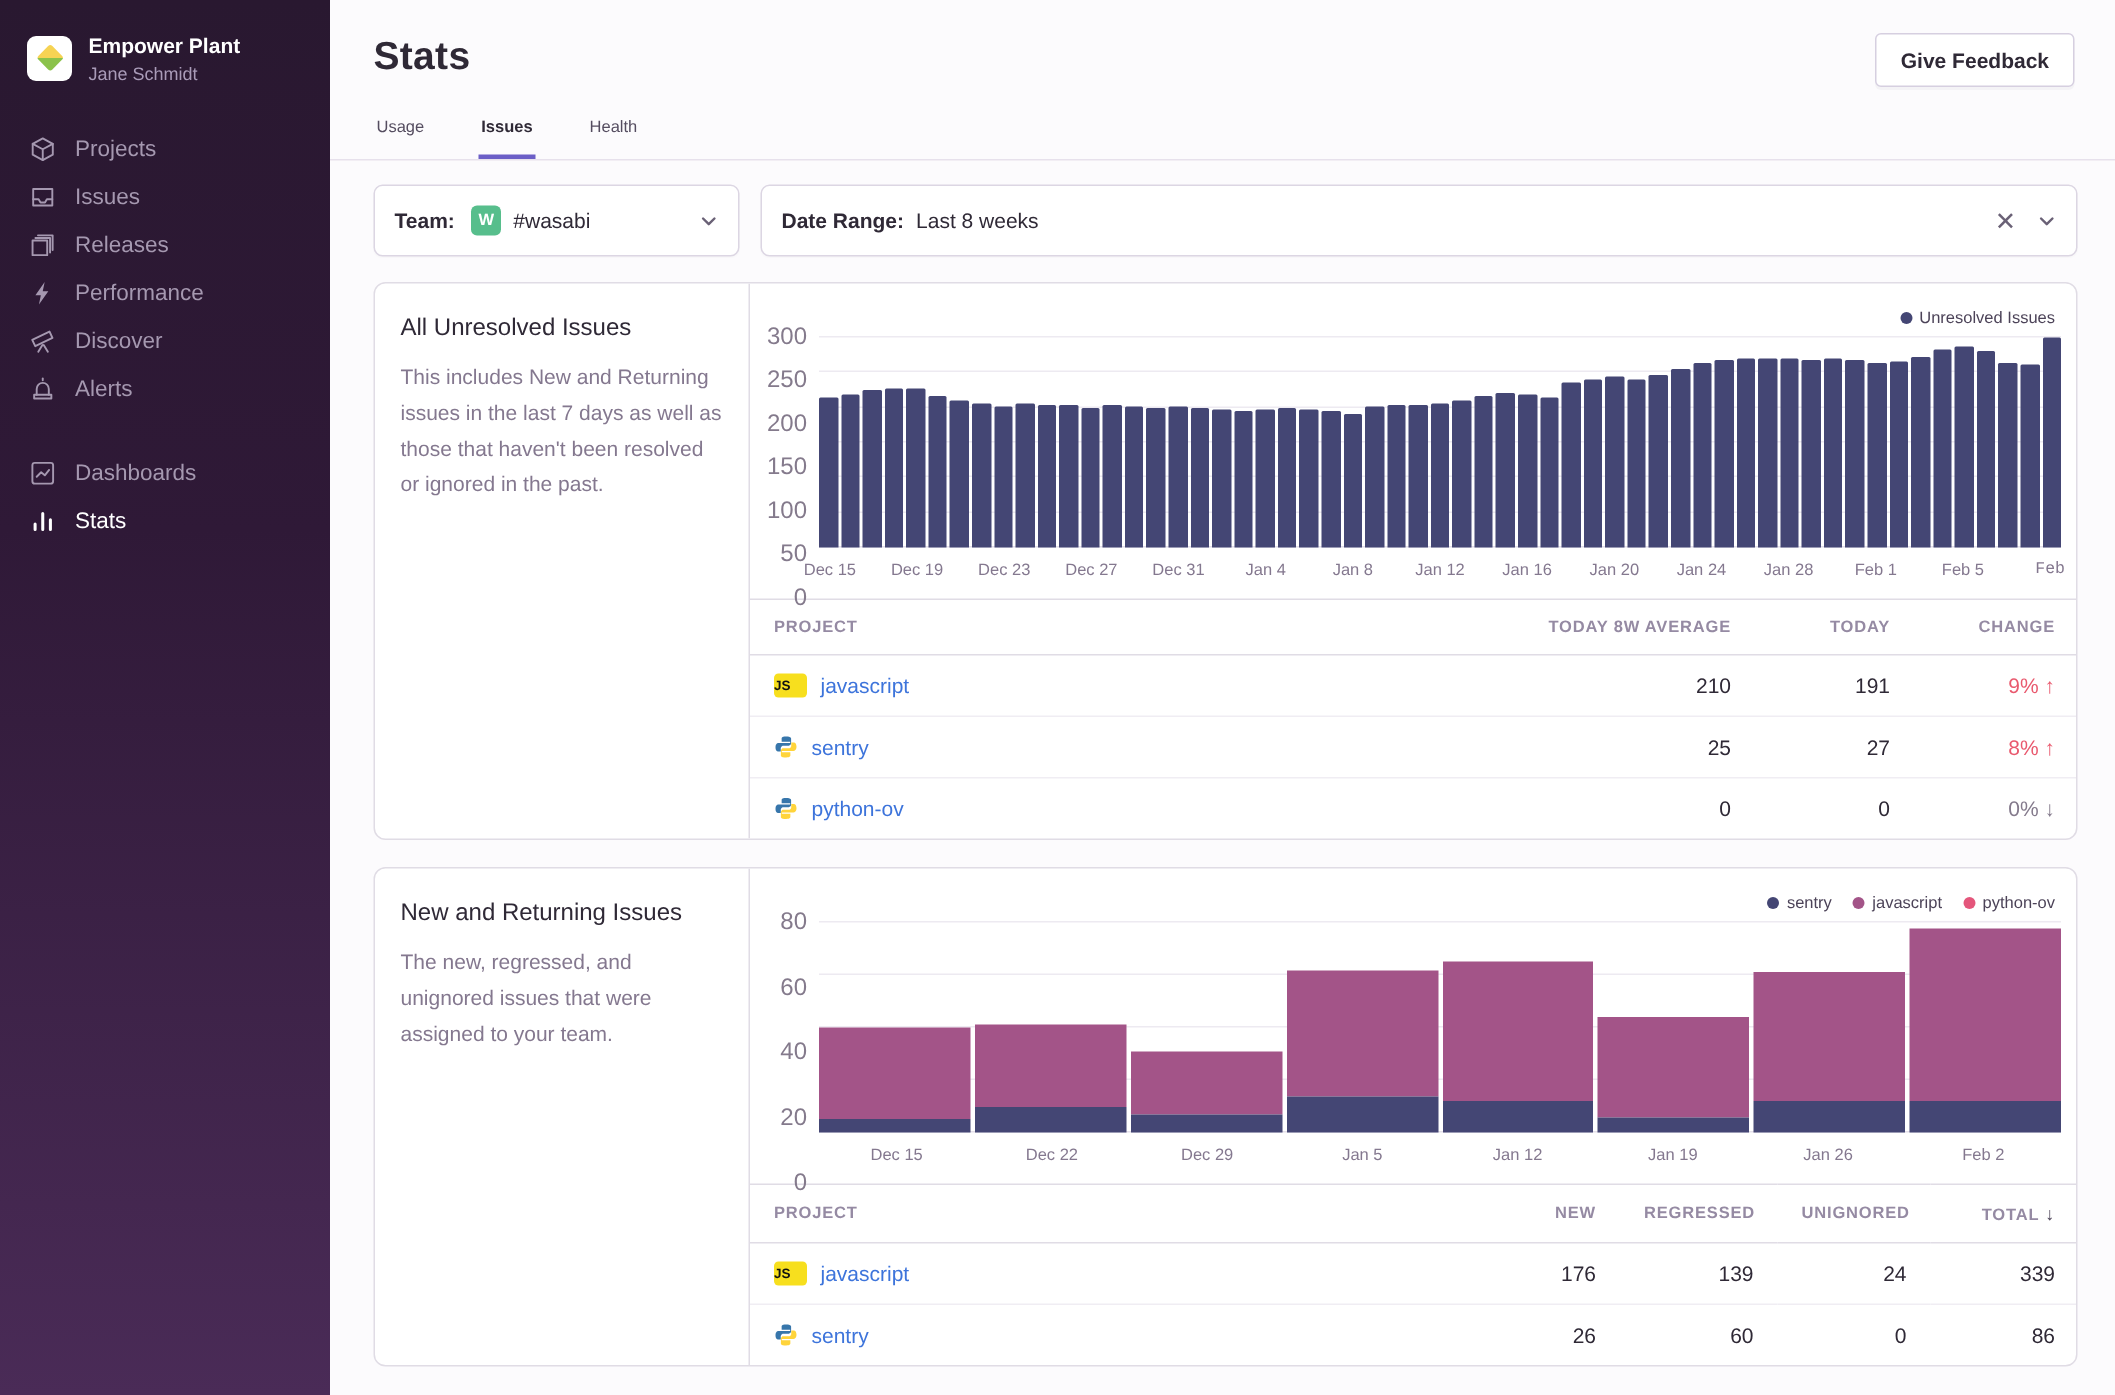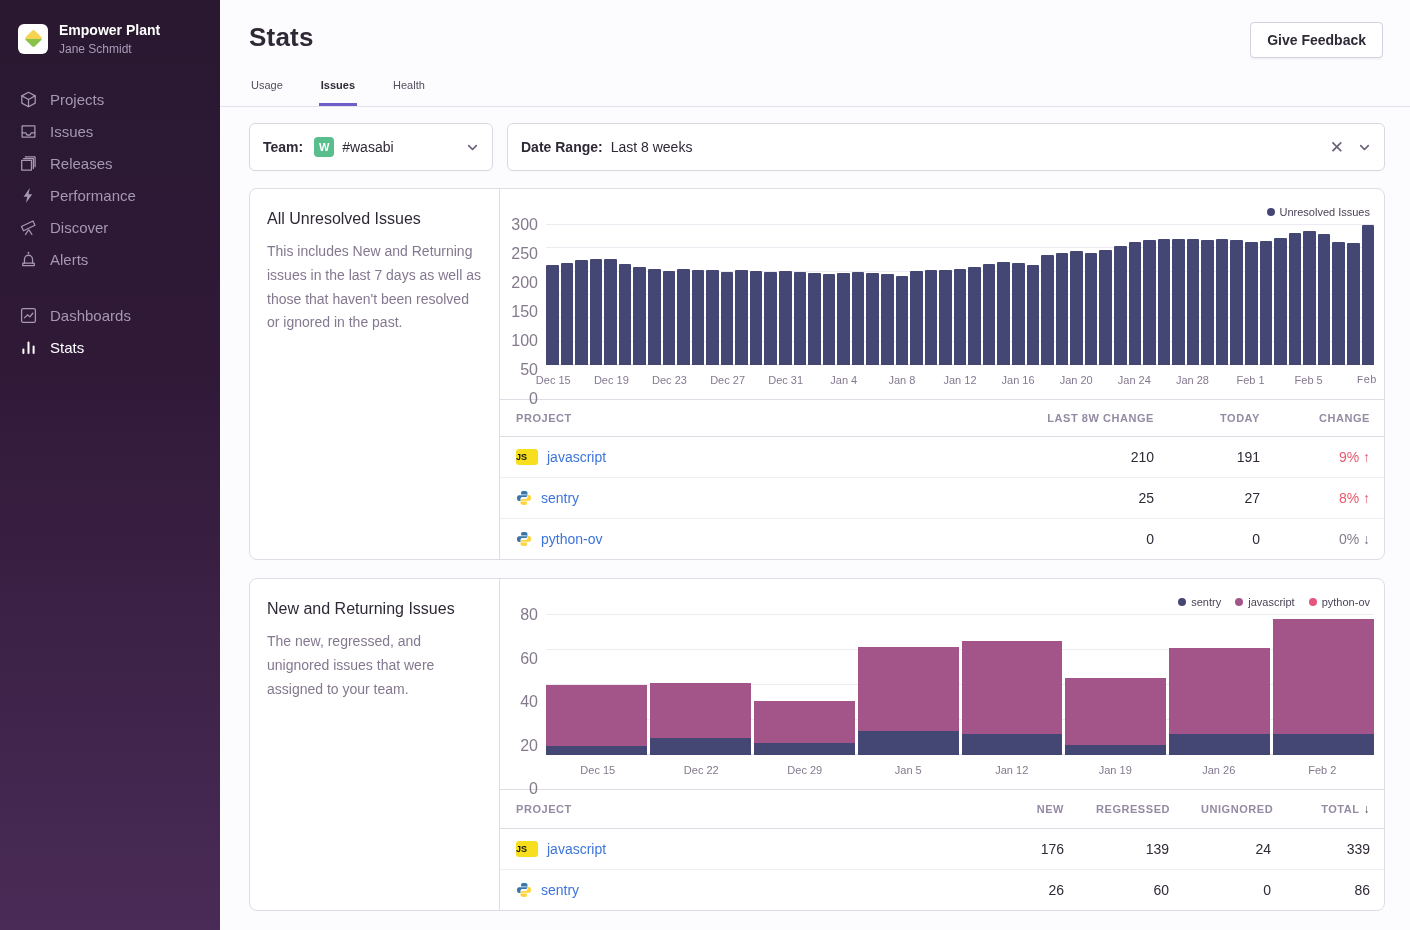--- a/index.html
+++ b/index.html
@@ -352,21 +352,21 @@
                   <span class="xlab" style="left: 85.0877%;">Feb 1</span>
                   <span class="xlab" style="left: 92.1053%;">Feb 5</span>
                   <span class="xlab" style="left: 99.1228%; font-family: Liberation Mono, monospace;">Feb</span>
                 </div>
             </div>
           </div>
           <table class="stats-table" id="table1">
               <thead>
                 <tr>
                   <th>PROJECT</th>
-                  <th>LAST 8W CHANGE</th>
+                  <th>TODAY 8W AVERAGE</th>
                   <th>TODAY</th>
                   <th>CHANGE</th>
                 </tr>
               </thead>
               <tbody>
                 <tr>
                   <td>
                     <span class="proj-cell">
                       <span style="display: inline-flex;">
                         <span class="js-badge">JS</span>

